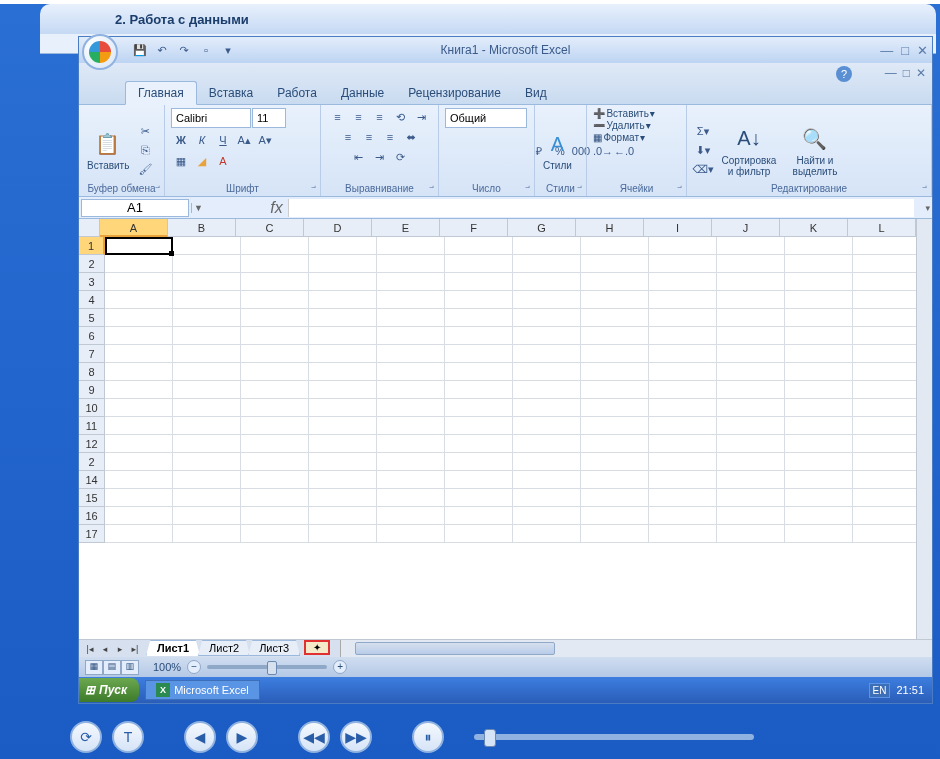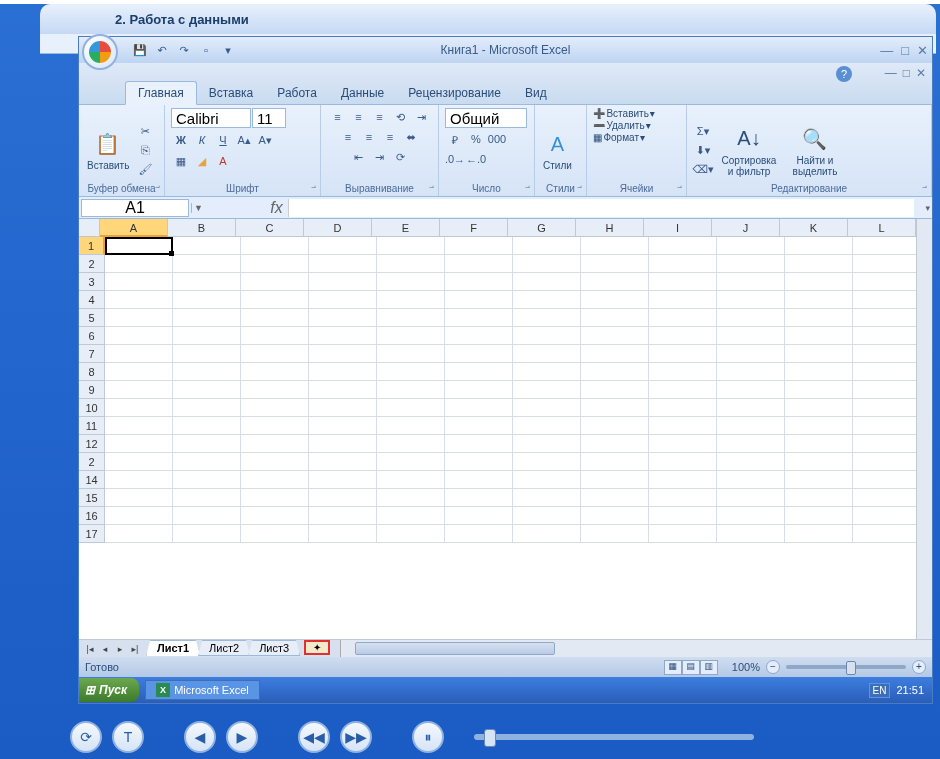--- a/index.html
+++ b/index.html
@@ -44,27 +44,27 @@
 .ribbon { height: 92px; background: linear-gradient(to bottom, #e8f1fc, #d6e4f7); display: flex; border-bottom: 1px solid #9bb8dd; }
 .ribbon-group { border-right: 1px solid #b8cce8; padding: 3px 6px; display: flex; flex-direction: column; position: relative; }
 .ribbon-group-label { position: absolute; bottom: 2px; left: 0; right: 0; text-align: center; font-size: 10px; color: #4a6a9a; }
 .ribbon-group-label::after { content: "⌐"; position: absolute; right: 4px; font-size: 8px; transform: rotate(180deg); }
 .ribbon-content { flex: 1; display: flex; align-items: center; gap: 4px; }
 .big-btn { display: flex; flex-direction: column; align-items: center; gap: 2px; font-size: 10px; color: #2a4d7a; cursor: pointer; padding: 2px; }
 .big-icon { width: 28px; height: 28px; display: flex; align-items: center; justify-content: center; font-size: 20px; }
 .small-btn { width: 20px; height: 18px; display: flex; align-items: center; justify-content: center; font-size: 11px; cursor: pointer; color: #3a5a8a; border: 1px solid transparent; }
 .btn-col { display: flex; flex-direction: column; gap: 1px; }
 .btn-row { display: flex; gap: 1px; align-items: center; }
-.font-select { height: 20px; border: 1px solid #9bb8dd; background: #fff; font-size: 15px; padding: 0 4px; }
+.font-select { height: 20px; border: 1px solid #9bb8dd; background: #fff; font-size: 11px; padding: 0 4px; }
 .font-name { width: 80px; }
 .font-size { width: 34px; }
 
 
 .formula-bar { height: 22px; background: #e3edfb; border-bottom: 1px solid #9bb8dd; display: flex; align-items: center; }
-.name-box { width: 108px; border: 1px solid #9bb8dd; background: #fff; height: 18px; margin: 0 2px; padding: 0 6px; font-size: 16px; text-align: center; display: flex; align-items: center; justify-content: center; }
+.name-box { width: 108px; border: 1px solid #9bb8dd; background: #fff; height: 18px; margin: 0 2px; padding: 0 6px; font-size: 13px; text-align: center; display: flex; align-items: center; justify-content: center; }
 .name-box-dd { width: 14px; border-left: 1px solid #9bb8dd; text-align: center; font-size: 9px; color: #666; }
 .fx-label { width: 24px; text-align: center; font-style: italic; font-size: 16px; color: #666; border-right: 1px solid #ccc; margin-left: 60px; }
 .formula-input { flex: 1; border: none; background: #fff; height: 18px; margin-right: 18px; }
 .formula-expand { position: absolute; right: 2px; font-size: 9px; color: #666; }
 
 
 .grid-area { flex: 1; display: flex; background: #fff; overflow: hidden; position: relative; }
 .corner { width: 26px; height: 18px; background: #e8eef7; border-right: 1px solid #c0c8d4; border-bottom: 1px solid #c0c8d4; }
 .col-headers { display: flex; height: 18px; }
 .col-h { width: 68px; background: #e8eef7; border-right: 1px solid #c0c8d4; border-bottom: 1px solid #c0c8d4; text-align: center; font-size: 11px; line-height: 18px; color: #333; }
@@ -228,21 +228,21 @@
           <div class="btn-row">
             <span class="small-btn">⇤</span>
             <span class="small-btn">⇥</span>
             <span class="small-btn">⟳</span>
           </div>
         </div>
         <div class="ribbon-group-label">Выравнивание</div>
       </div>
 
       <div class="ribbon-group" style="width:96px">
-        <div class="ribbon-content" style="flex-direction:column;gap:2px;align-items:stretch">
+        <div class="ribbon-content" style="flex-direction:row;gap:2px;align-items:stretch">
           <input class="font-select" style="width: 82px;" value="Общий">
           <div class="btn-row">
             <span class="small-btn">₽</span>
             <span class="small-btn">%</span>
             <span class="small-btn">000</span>
           </div>
           <div class="btn-row">
             <span class="small-btn">.0→</span>
             <span class="small-btn">←.0</span>
           </div>
@@ -576,21 +576,20 @@
         <div class="sheet-tab">Лист2</div>
         <div class="sheet-tab">Лист3</div>
         <div class="new-sheet">✦</div>
       </div>
       <div class="hscroll-track">
         <div class="hscroll-thumb"></div>
       </div>
     </div>
 
     <div class="status-bar">
-      <span class="status-ready">Готово</span>
       <div class="view-btns">
         <span class="view-b">▦</span>
         <span class="view-b">▤</span>
         <span class="view-b">▥</span>
       </div>
       <span class="zoom-pct">100%</span>
       <span class="zoom-btn">−</span>
       <div class="zoom-slider"></div>
       <span class="zoom-btn">+</span>
     </div>

